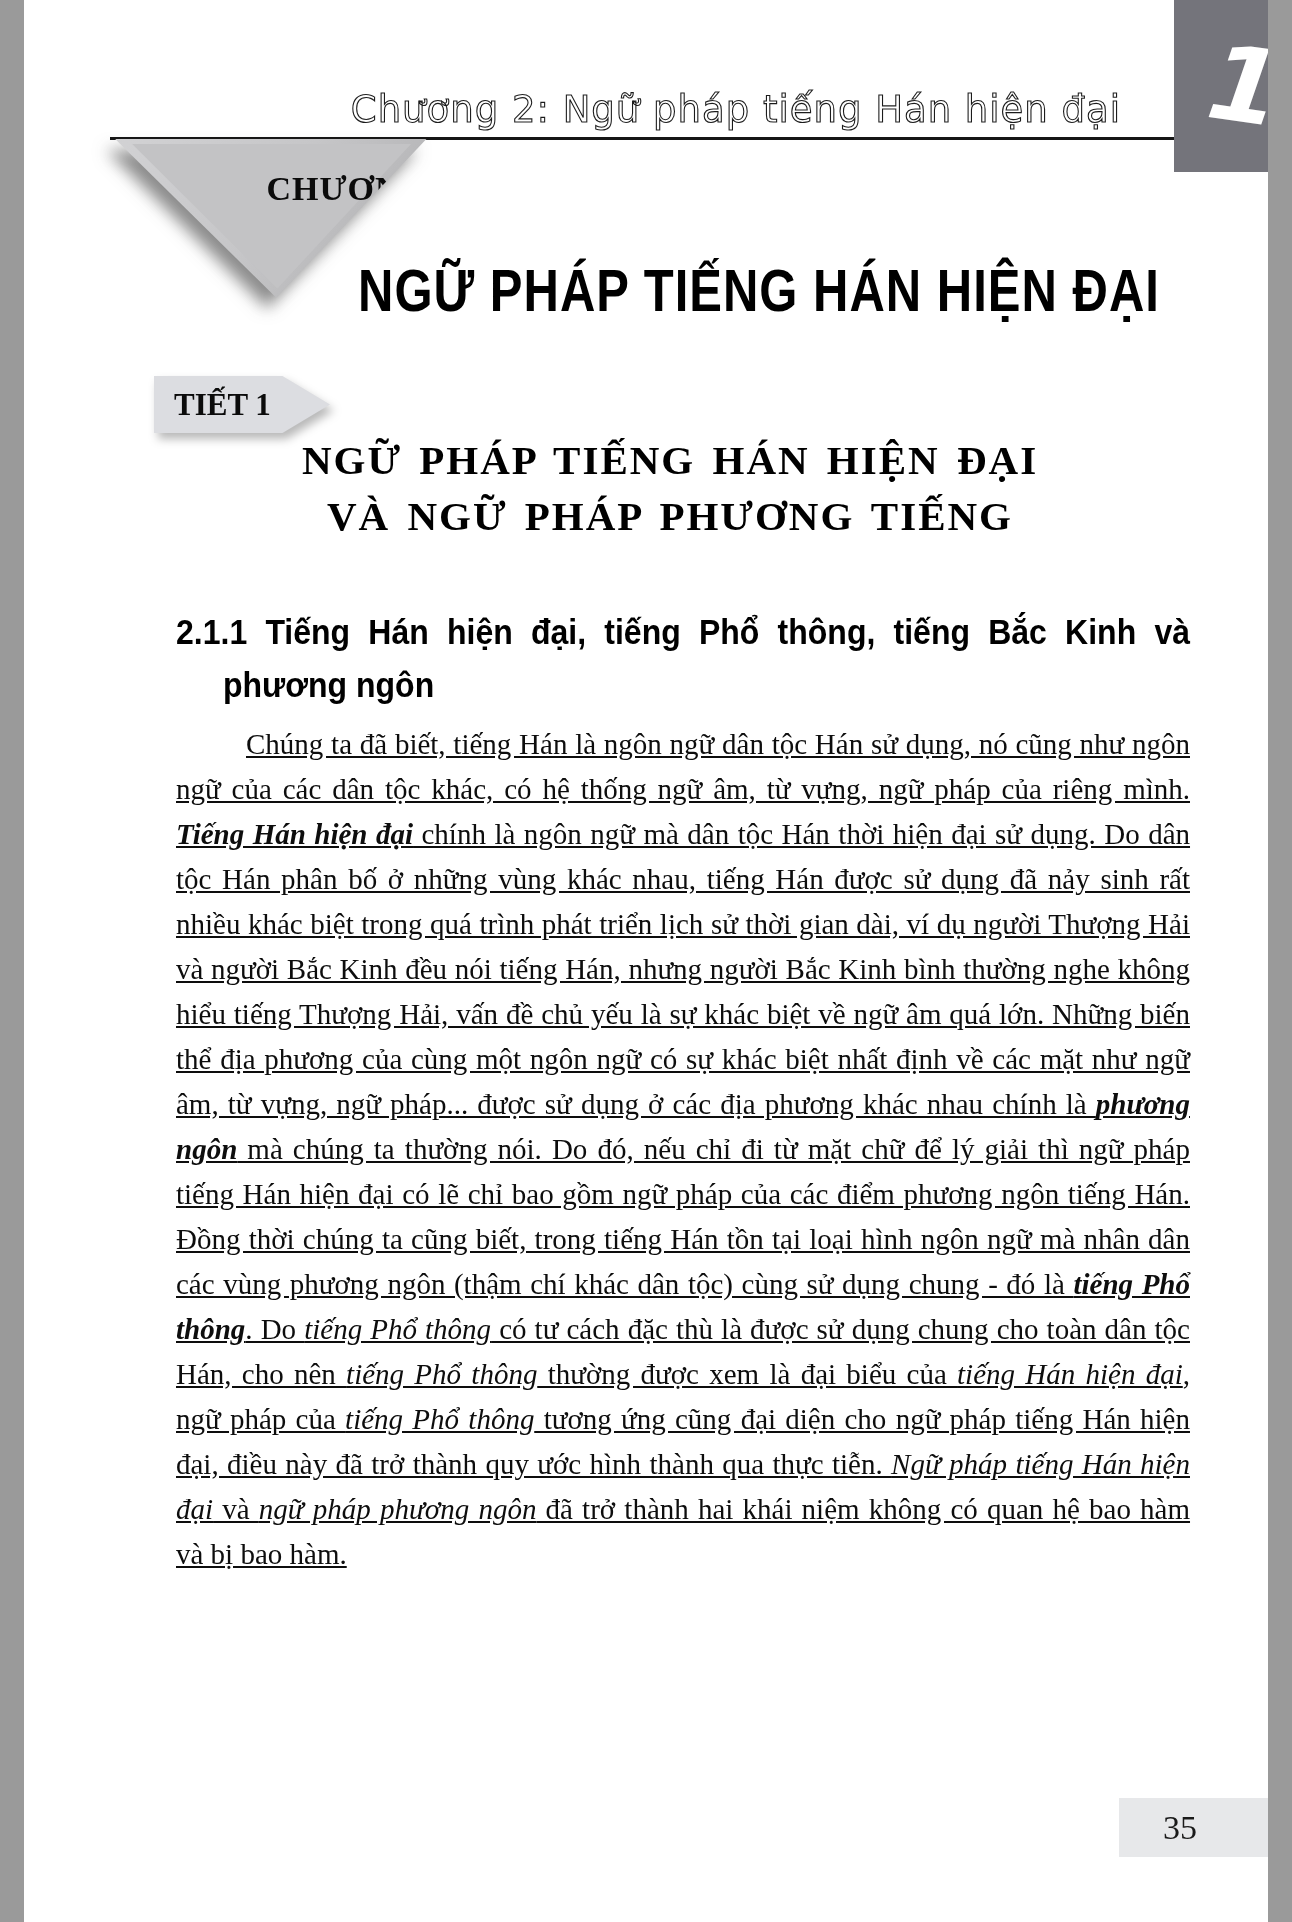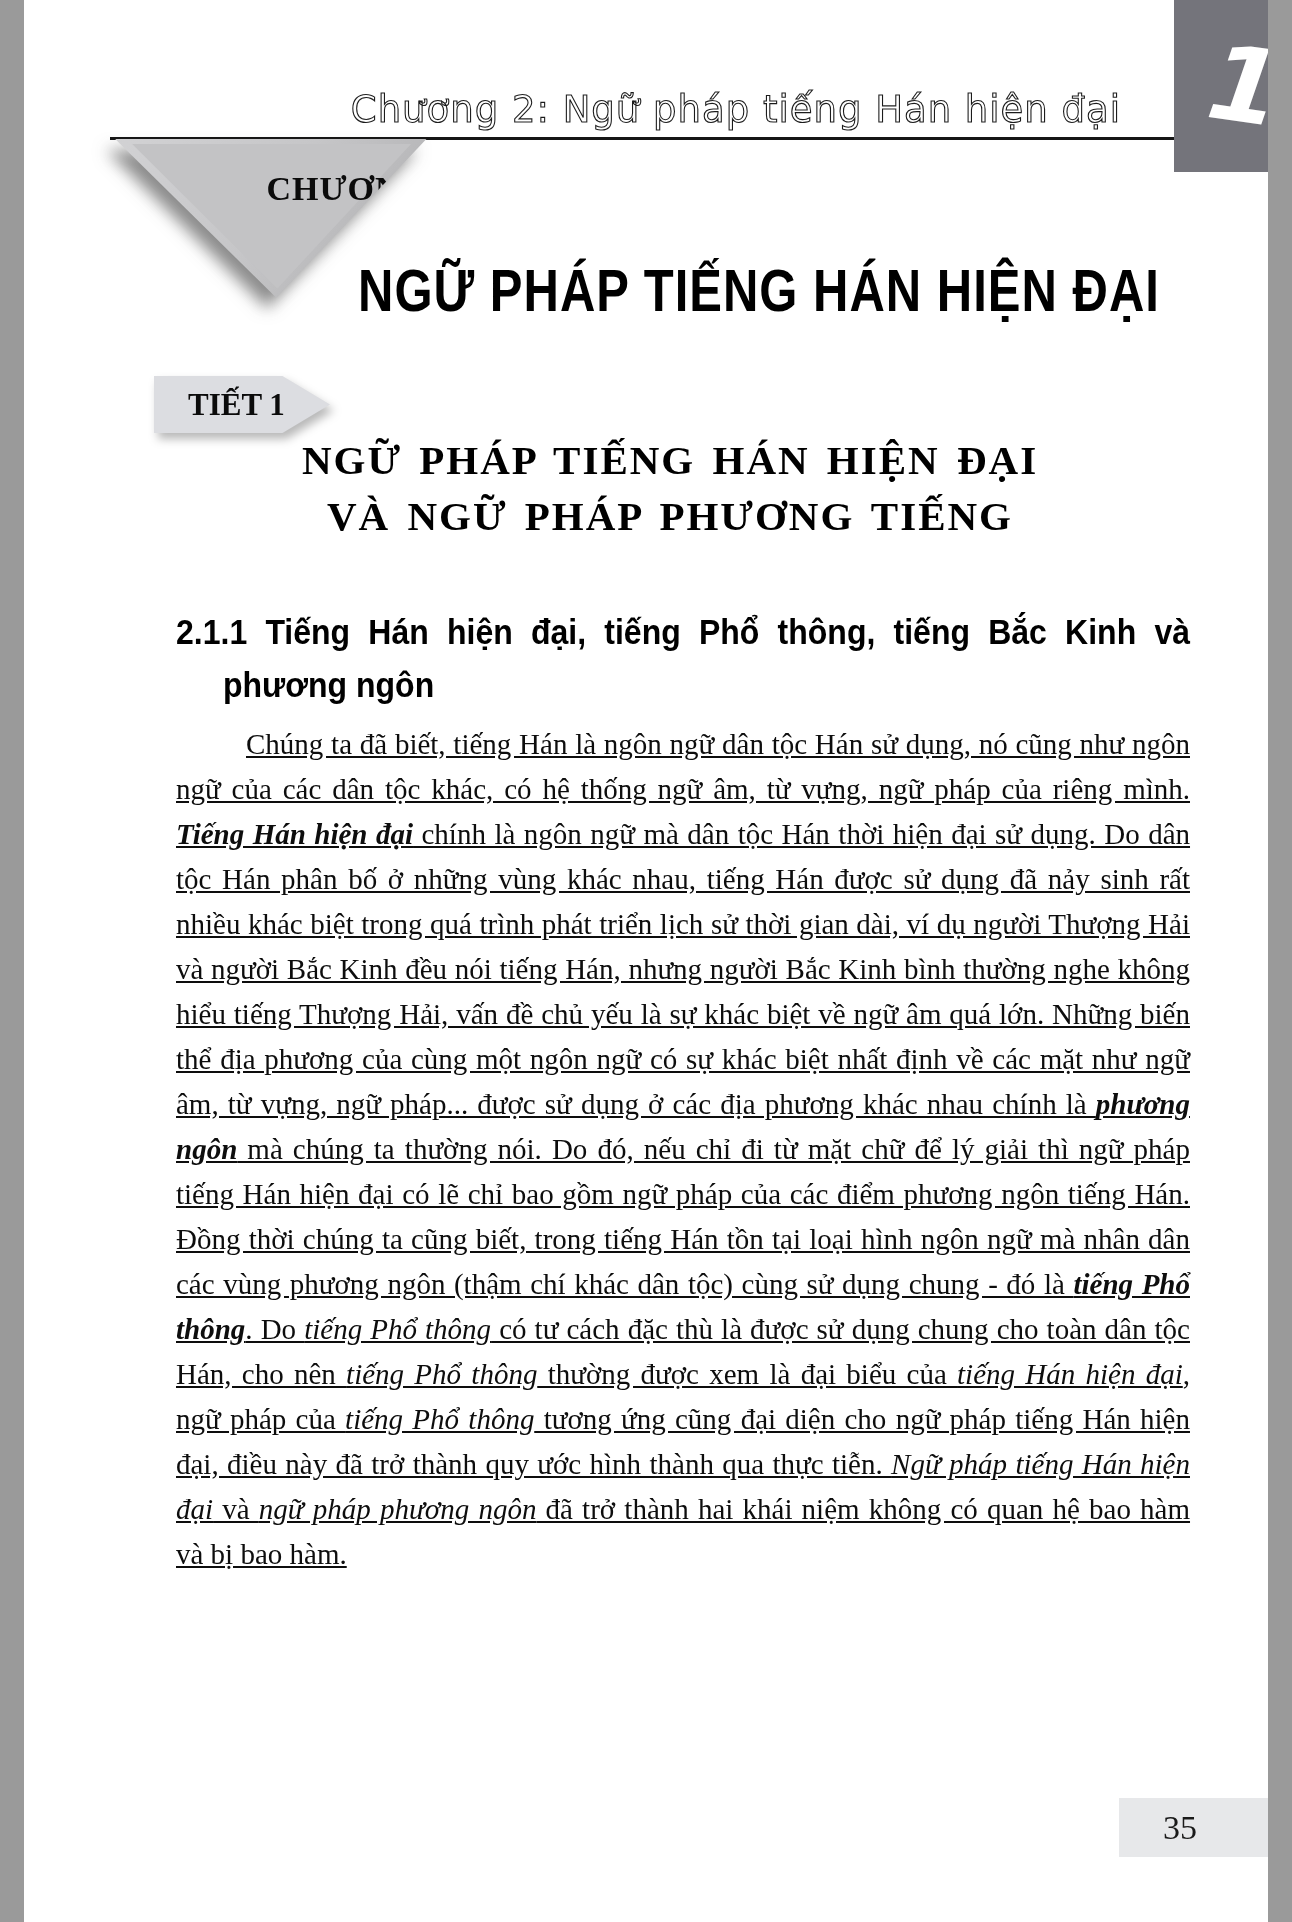--- a/index.html
+++ b/index.html
@@ -133,21 +133,21 @@
     filter: drop-shadow(4px 6px 5px rgba(0,0,0,0.28));
   }
   .tiet {
     width: 100%;
     height: 100%;
     clip-path: polygon(0 0, 73% 0, 100% 50%, 73% 100%, 0 100%);
     background: var(--badge, #dcdde1);
     display: flex;
     align-items: center;
     box-sizing: border-box;
-    padding-left: 34px;
+    padding-left: 20px;
     font-family: "Liberation Serif", serif;
     font-weight: bold;
     font-size: 31px;
     color: #0b0b0b;
   }
 
   
   .section-title {
     position: absolute;
     left: 0;

